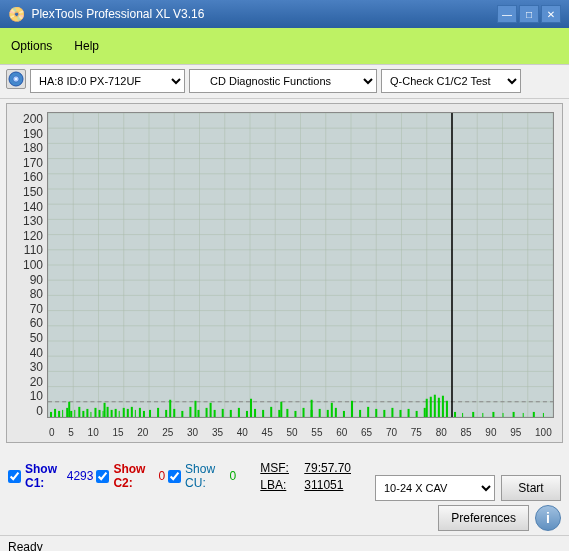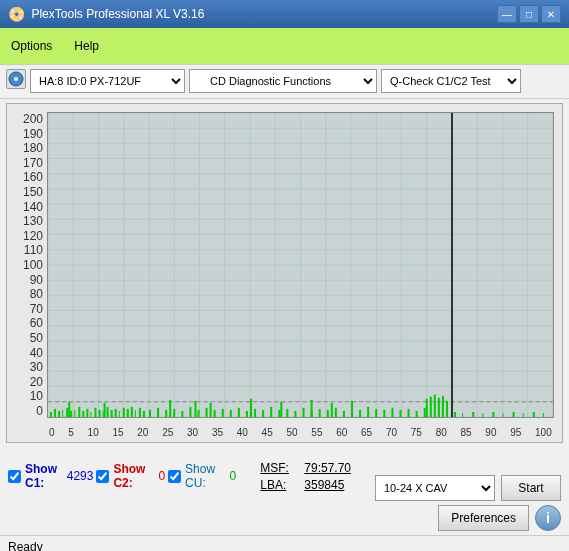--- a/index.html
+++ b/index.html
@@ -469,21 +469,21 @@
       <span class="value-green">0</span>
     </div>
   </div>
   <div class="msf-lba-col">
     <div class="info-row">
       <span class="info-label">MSF:</span>
       <span>79:57.70</span>
     </div>
     <div class="info-row">
       <span class="info-label">LBA:</span>
-      <span>359845</span>
+      <span>311051</span>
     </div>
   </div>
   <div class="right-controls">
     <select style="width:120px; height:26px; font-size:11px;">
       <option>10-24 X CAV</option>
     </select>
     <button class="start-btn">Start</button>
   </div>
 </div>
 <div style="display:flex; align-items:center; justify-content:flex-end; padding:0 8px 4px 16px; gap:6px; background:#f0f0f0;">

